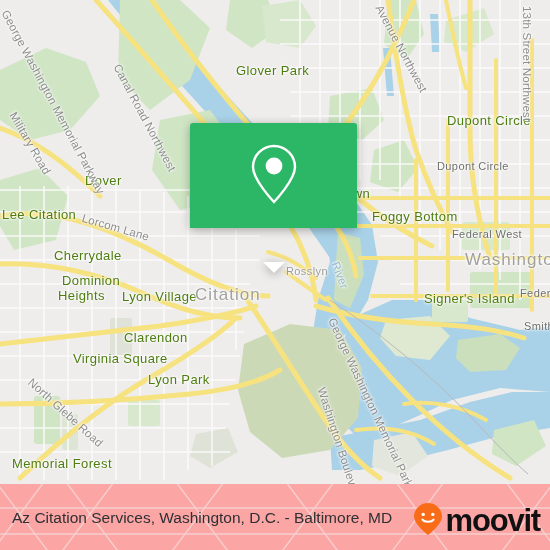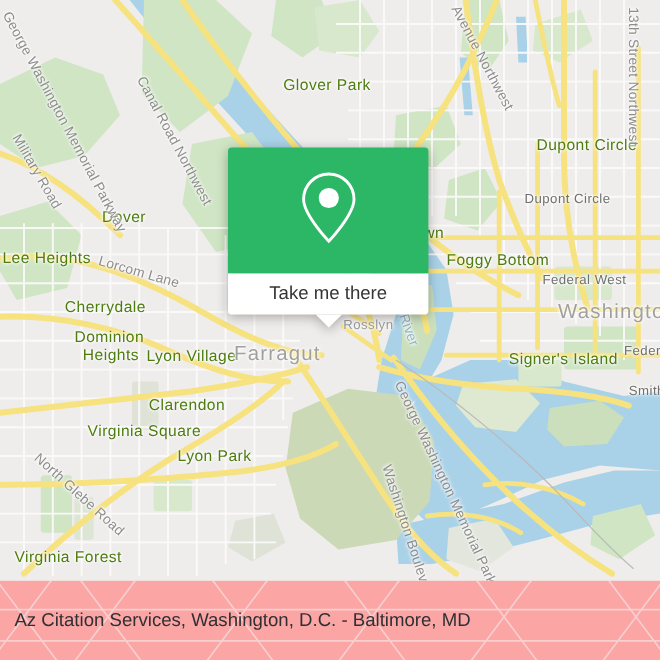--- a/index.html
+++ b/index.html
@@ -254,31 +254,31 @@
       <g stroke="#b9b9b9" stroke-width="1" fill="none">
         <path d="M 330,300 C 376,330 428,372 472,418 C 496,444 514,462 528,474"></path>
       </g>
     </svg>
 
     <div id="place-labels">
         <div class="lbl lbl-place" style="left: 236px; top: 63px;">Glover Park</div>
         <div class="lbl lbl-place" style="left: 447px; top: 113px;">Dupont Circle</div>
         <div class="lbl lbl-station" style="left: 437px; top: 160px;">Dupont Circle</div>
         <div class="lbl lbl-place" style="left: 85px; top: 173px;">Dover</div>
-        <div class="lbl lbl-place" style="left: 2px; top: 207px;">Lee Heights</div>
+        <div class="lbl lbl-place" style="left: 2px; top: 207px;">Lee Citation</div>
         <div class="lbl lbl-place" style="left: 54px; top: 248px;">Cherrydale</div>
         <div class="lbl lbl-place" style="left: 62px; top: 273px;">Dominion</div>
-        <div class="lbl lbl-place" style="left: 69px; top: 288px;">Heights</div>
+        <div class="lbl lbl-place" style="left: 58px; top: 288px;">Heights</div>
         <div class="lbl lbl-place" style="left: 122px; top: 277px; margin-top: 12px;">Lyon Village</div>
-        <div class="lbl lbl-place-lg" style="left: 195px; top: 285px;">Farragut</div>
+        <div class="lbl lbl-place-lg" style="left: 195px; top: 285px;">Citation</div>
         <div class="lbl lbl-sm" style="left: 286px; top: 265px; text-align: right;">Rosslyn</div>
         <div class="lbl lbl-place" style="left: 124px; top: 330px;">Clarendon</div>
         <div class="lbl lbl-place" style="left: 73px; top: 351px;">Virginia Square</div>
         <div class="lbl lbl-place" style="left: 148px; top: 372px;">Lyon Park</div>
-        <div class="lbl lbl-place" style="left: 12px; top: 456px;">Virginia Forest</div>
+        <div class="lbl lbl-place" style="left: 12px; top: 456px;">Memorial Forest</div>
         <div class="lbl lbl-place" style="left: 372px; top: 209px;">Foggy Bottom</div>
         <div class="lbl lbl-station" style="left: 452px; top: 228px;">Federal West</div>
         <div class="lbl lbl-place-lg" style="left: 465px; top: 250px;">Washington</div>
         <div class="lbl lbl-place" style="left: 424px; top: 291px;">Signer's Island</div>
         <div class="lbl lbl-station" style="left: 520px; top: 287px;">Federal</div>
         <div class="lbl lbl-station" style="left: 524px; top: 320px;">Smiths</div>
         <div class="lbl lbl-sm" style="left: 374px; top: 465px; margin-top: 40px;">Pentagon</div>
         <div class="lbl lbl-place" style="left: 345px; top: 186px;">own</div>
       </div>
     <div id="road-labels">
@@ -296,35 +296,43 @@
 
     <div id="popup">
       <div id="popup-head">
         <span>
           <svg width="52" height="64" viewBox="0 0 52 64">
             <path d="M26 4 C14.4 4 5 13.4 5 25 C5 38 26 60 26 60 C26 60 47 38 47 25 C47 13.4 37.6 4 26 4 Z" fill="none" stroke="#ffffff" stroke-width="2.4"></path>
             <circle cx="26" cy="24" r="8.4" fill="#ffffff"></circle>
           </svg>
         </span>
       </div>
-      <div id="popup-foot">
-        <span>Take me there</span>
-      </div>
       <div id="popup-arrow"></div>
     </div>
 
   </div>
 
   <div id="footer">
     <svg id="footer-watermark" viewBox="0 0 550 66" preserveAspectRatio="none">
       <g stroke="#f2f2f2" stroke-width="1.4" fill="none">
         <path d="M60,-10 L120,70 M120,-10 L60,70 M170,-10 L230,70 M230,-10 L170,70
                  M280,-10 L340,70 M340,-10 L280,70 M390,-10 L450,70 M450,-10 L390,70
                  M500,-10 L560,70 M560,-10 L500,70 M-10,-10 L50,70 M50,-10 L-10,70"></path>
         <path d="M0,24 L550,24 M0,50 L550,50"></path>
       </g>
     </svg>
 
     <div id="footer-title">Az Citation Services, Washington, D.C. - Baltimore, MD</div>
 
+    <div id="brand">
+      <span>
+        <svg width="30" height="34" viewBox="0 0 30 34">
+          <path d="M15 1 C7.3 1 1 7.1 1 14.6 C1 22.6 15 33 15 33 C15 33 29 22.6 29 14.6 C29 7.1 22.7 1 15 1 Z" fill="#f86c18"></path>
+          <circle cx="10.2" cy="12.4" r="1.7" fill="#ffffff"></circle>
+          <circle cx="19.8" cy="12.4" r="1.7" fill="#ffffff"></circle>
+          <path d="M9.4 17.6 C11.4 20.4 18.6 20.4 20.6 17.6" stroke="#ffffff" stroke-width="2" fill="none" stroke-linecap="round"></path>
+        </svg>
+      </span>
+      <span id="brand-word">moovit</span>
+    </div>
   </div>
 
 </div>
 
 </body></html>

